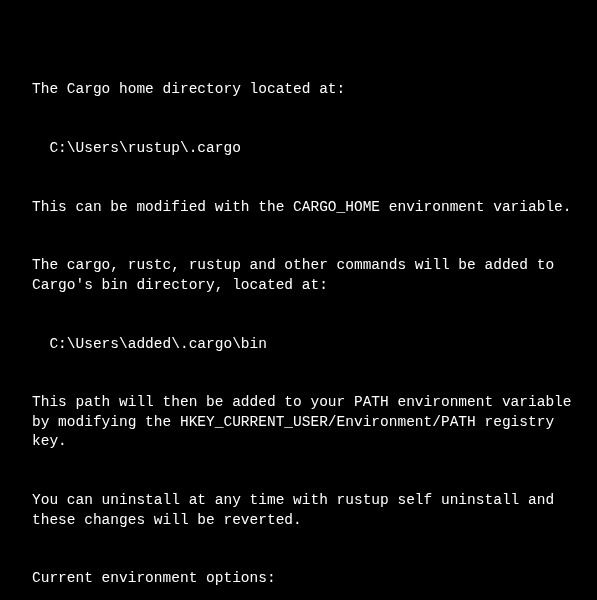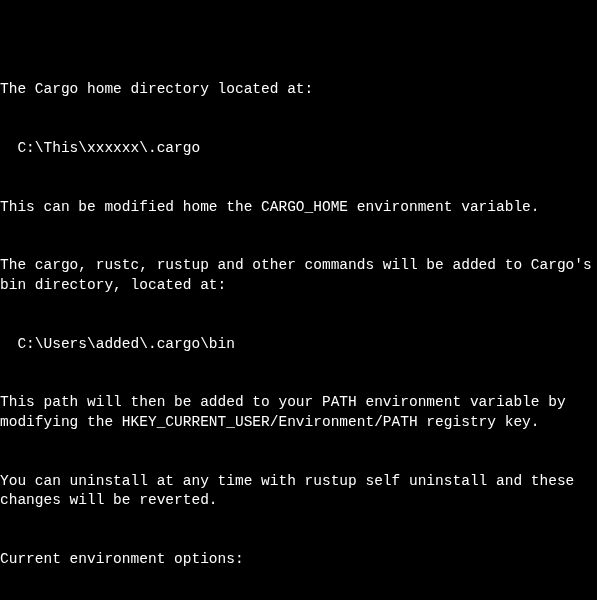--- a/index.html
+++ b/index.html
@@ -9,32 +9,32 @@
       font-family: Consolas, 'Courier New', monospace;
       font-size: 14.5px;
       line-height: 1.35;
       width: 597px;
       height: 600px;
       padding: 2px 0 0 0;
       overflow: hidden;
       white-space: pre-wrap;
       word-wrap: break-word;
     }
-    .line { display: block; }
+    .line { display: block; padding-left: 32px; }
   </style>
 </head>
 <body>
 
 
 
 <span class="line">The Cargo home directory located at:</span>
 <span class="line"></span>
-<span class="line">  C:\This\xxxxxx\.cargo</span>
+<span class="line">  C:\Users\rustup\.cargo</span>
 <span class="line"></span>
-<span class="line">This can be modified home the CARGO_HOME environment variable.</span>
+<span class="line">This can be modified with the CARGO_HOME environment variable.</span>
 <span class="line"></span>
 <span class="line">The cargo, rustc, rustup and other commands will be added to Cargo's bin directory, located at:</span>
 <span class="line"></span>
 <span class="line">  C:\Users\added\.cargo\bin</span>
 <span class="line"></span>
 <span class="line">This path will then be added to your PATH environment variable by modifying the HKEY_CURRENT_USER/Environment/PATH registry key.</span>
 <span class="line"></span>
 <span class="line">You can uninstall at any time with rustup self uninstall and these changes will be reverted.</span>
 <span class="line"></span>
 <span class="line">Current environment options:</span>

